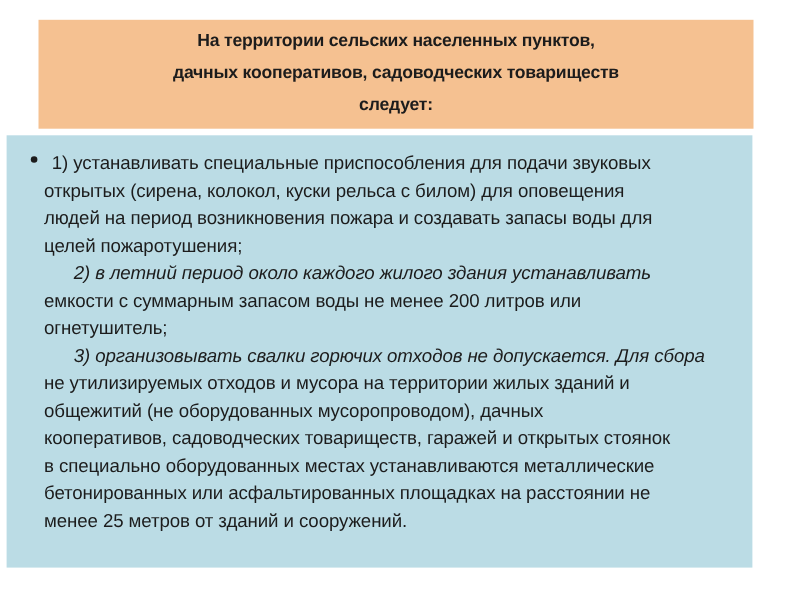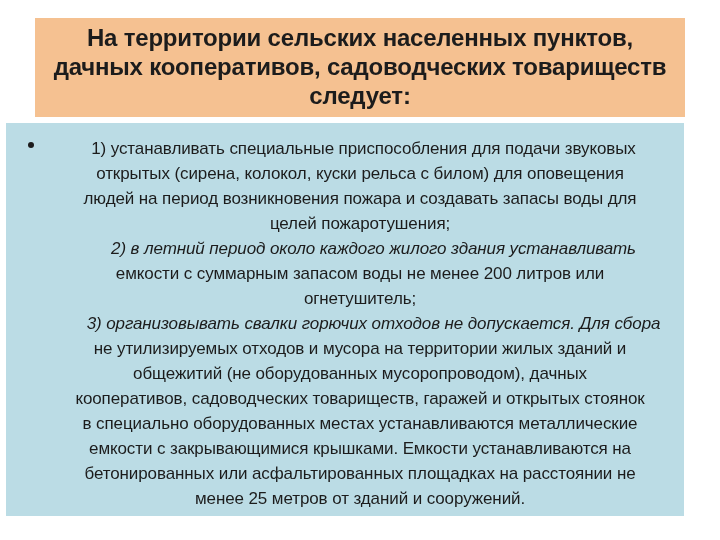--- a/index.html
+++ b/index.html
@@ -23,21 +23,21 @@
     height: 99px;
     background: var(--title-bg, #F5C191);
     display: flex;
     flex-direction: column;
     justify-content: center;
     align-items: center;
     box-sizing: border-box;
     padding: 2px 10px 4px 10px;
   }
   .title-line {
-    font-size: 24px;
+    font-size: 16px;
     font-weight: bold;
     line-height: 29px;
     color: var(--text-color, #1C1C1C);
     white-space: nowrap;
     text-align: left;
     letter-spacing: -0.2px;
   }
   .body-box {
     position: absolute;
     left: 6px;
@@ -52,21 +52,20 @@
     position: absolute;
     left: 22px;
     top: 19px;
     width: 6px;
     height: 6px;
     border-radius: 50%;
     background: var(--text-color, #1C1C1C);
   }
   .text-block {
     width: 640px;
-    text-align: center;
   }
   .text-line {
     font-size: 17px;
     line-height: 25px;
     color: var(--text-color, #1C1C1C);
     white-space: nowrap;
     letter-spacing: -0.1px;
   }
   .text-line:first-child {
     padding-left: 7px;
@@ -95,18 +94,17 @@
         <div class="text-line">людей на период возникновения пожара и создавать запасы воды для</div>
         <div class="text-line">целей пожаротушения;</div>
         <div class="text-line indent">2) в летний период около каждого жилого здания устанавливать</div>
         <div class="text-line">емкости с суммарным запасом воды не менее 200 литров или</div>
         <div class="text-line">огнетушитель;</div>
         <div class="text-line indent">3) организовывать свалки горючих отходов не допускается. Для сбора</div>
         <div class="text-line">не утилизируемых отходов и мусора на территории жилых зданий и</div>
         <div class="text-line">общежитий (не оборудованных мусоропроводом), дачных</div>
         <div class="text-line">кооперативов, садоводческих товариществ, гаражей и открытых стоянок</div>
         <div class="text-line">в специально оборудованных местах устанавливаются металлические</div>
-        <div class="text-line">емкости с закрывающимися крышками. Емкости устанавливаются на</div>
         <div class="text-line">бетонированных или асфальтированных площадках на расстоянии не</div>
         <div class="text-line">менее 25 метров от зданий и сооружений.</div>
       </div>
   </div>
 </div>
 
 </body></html>

